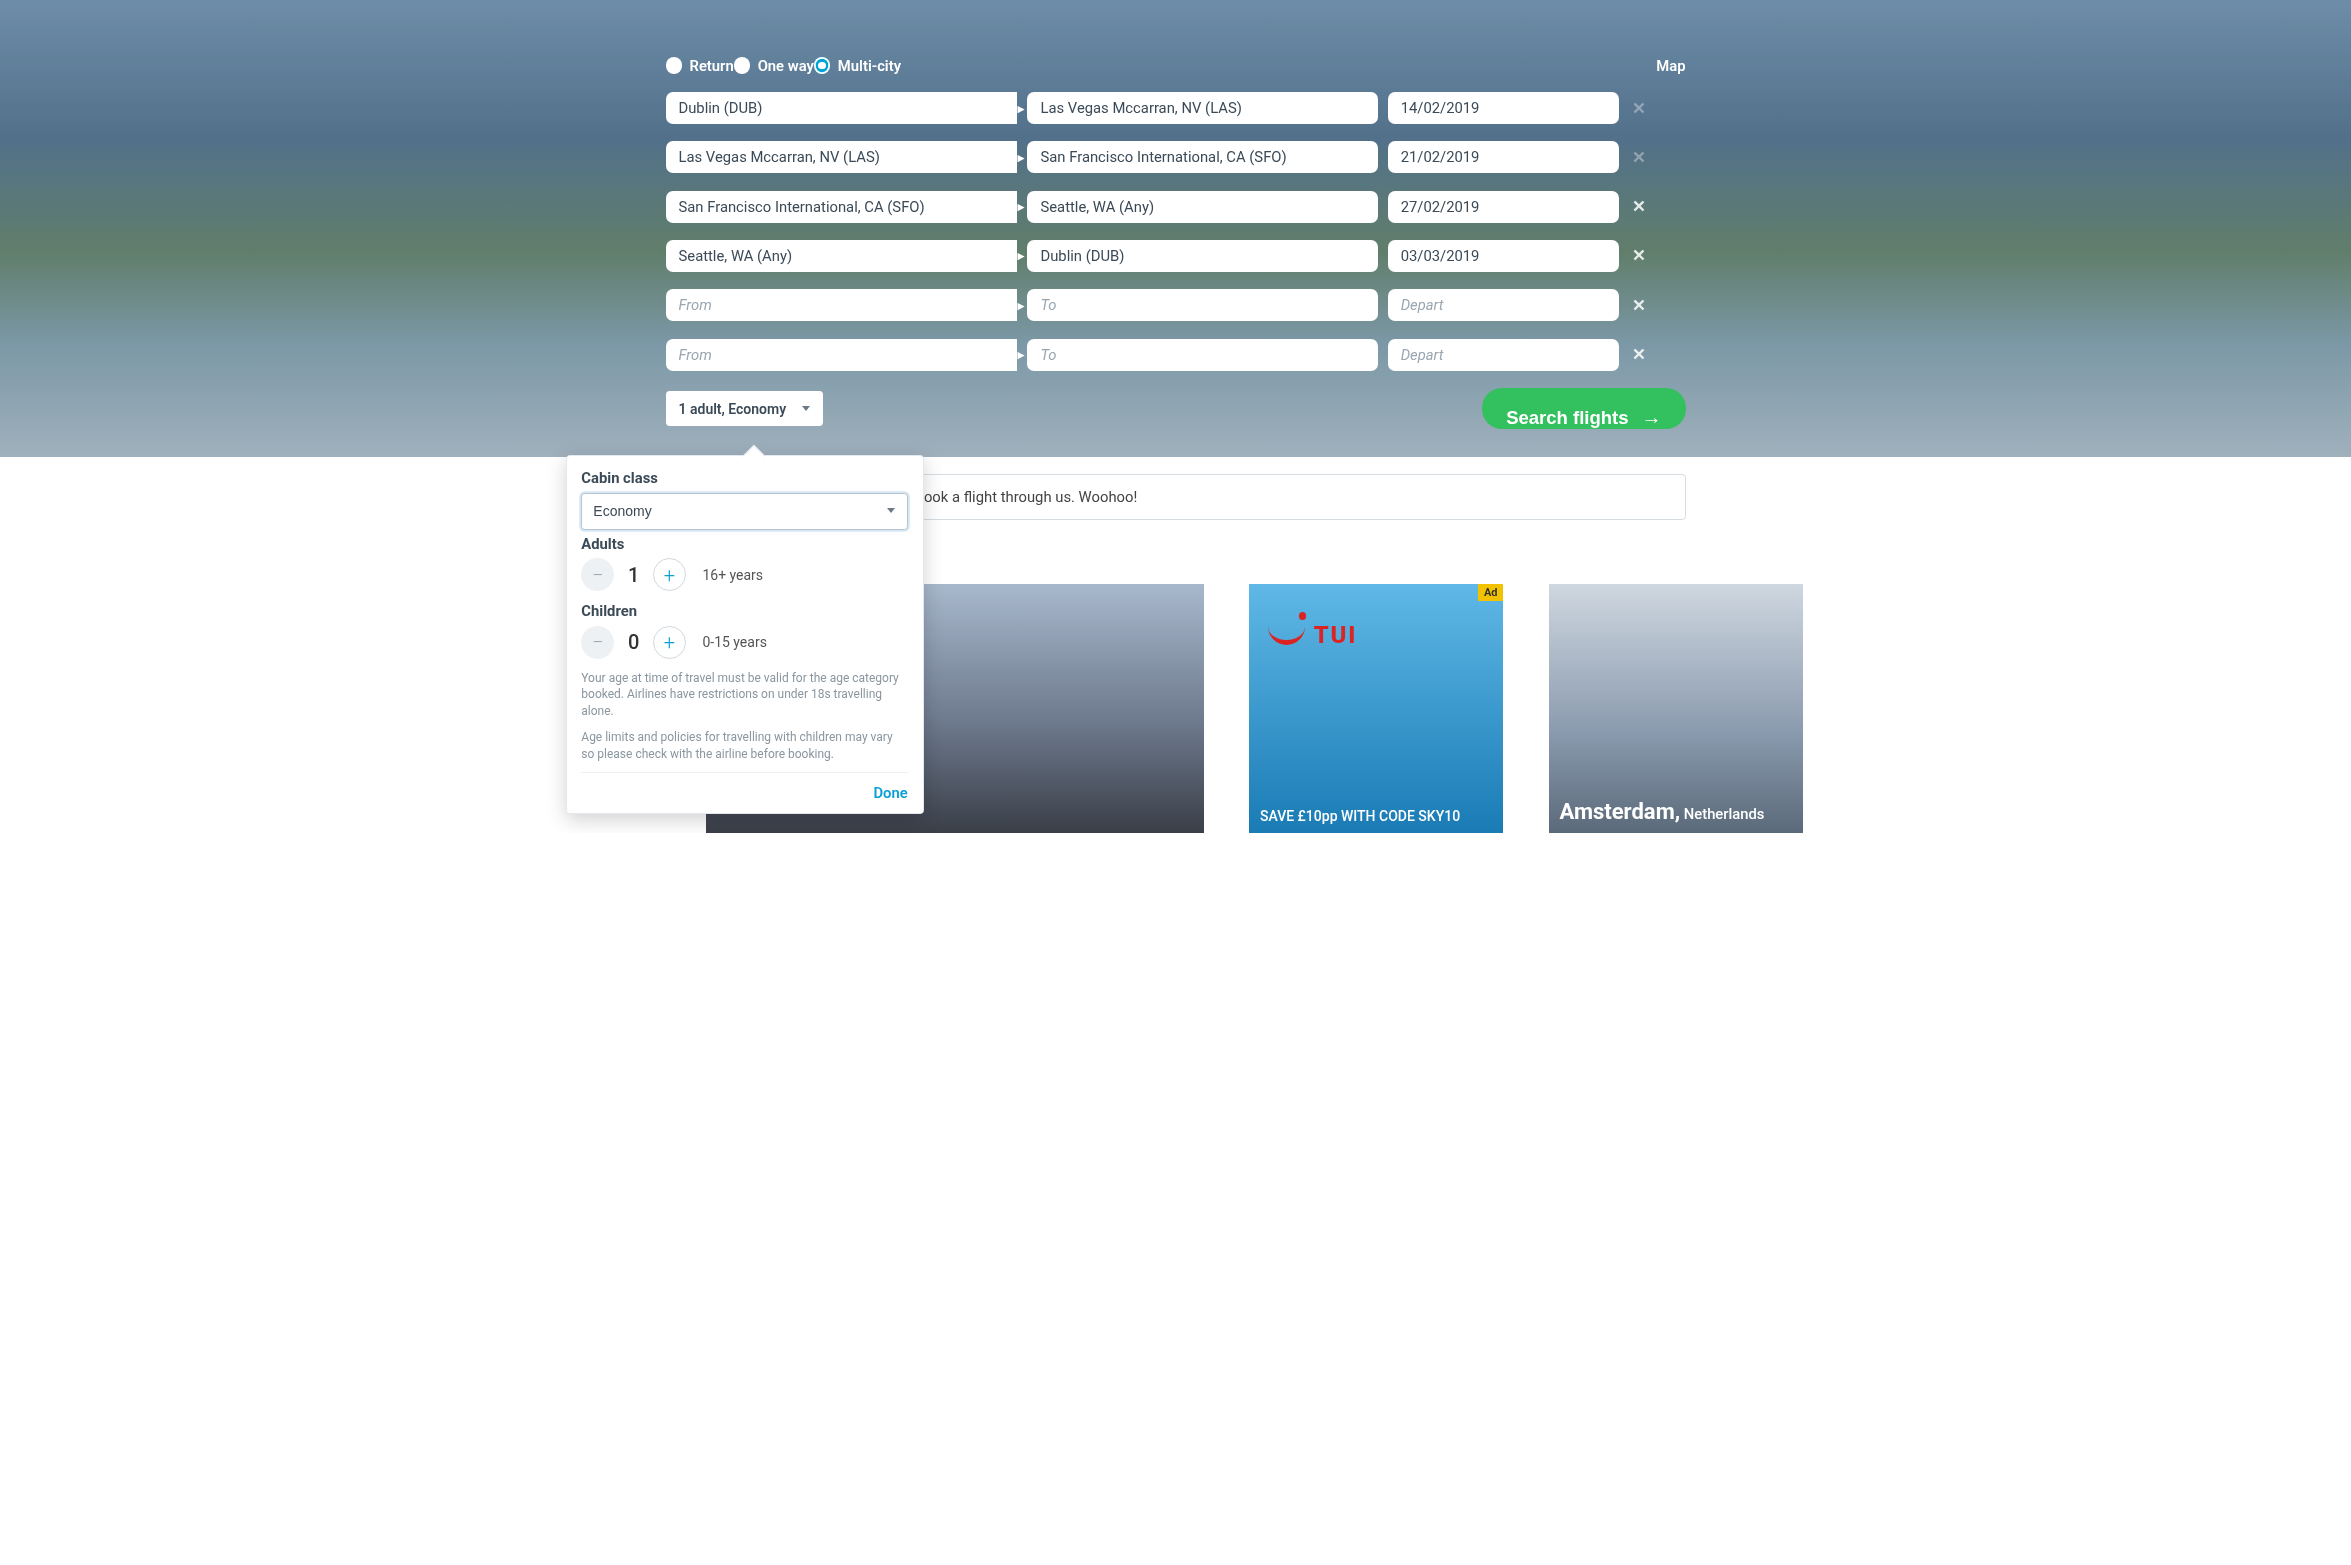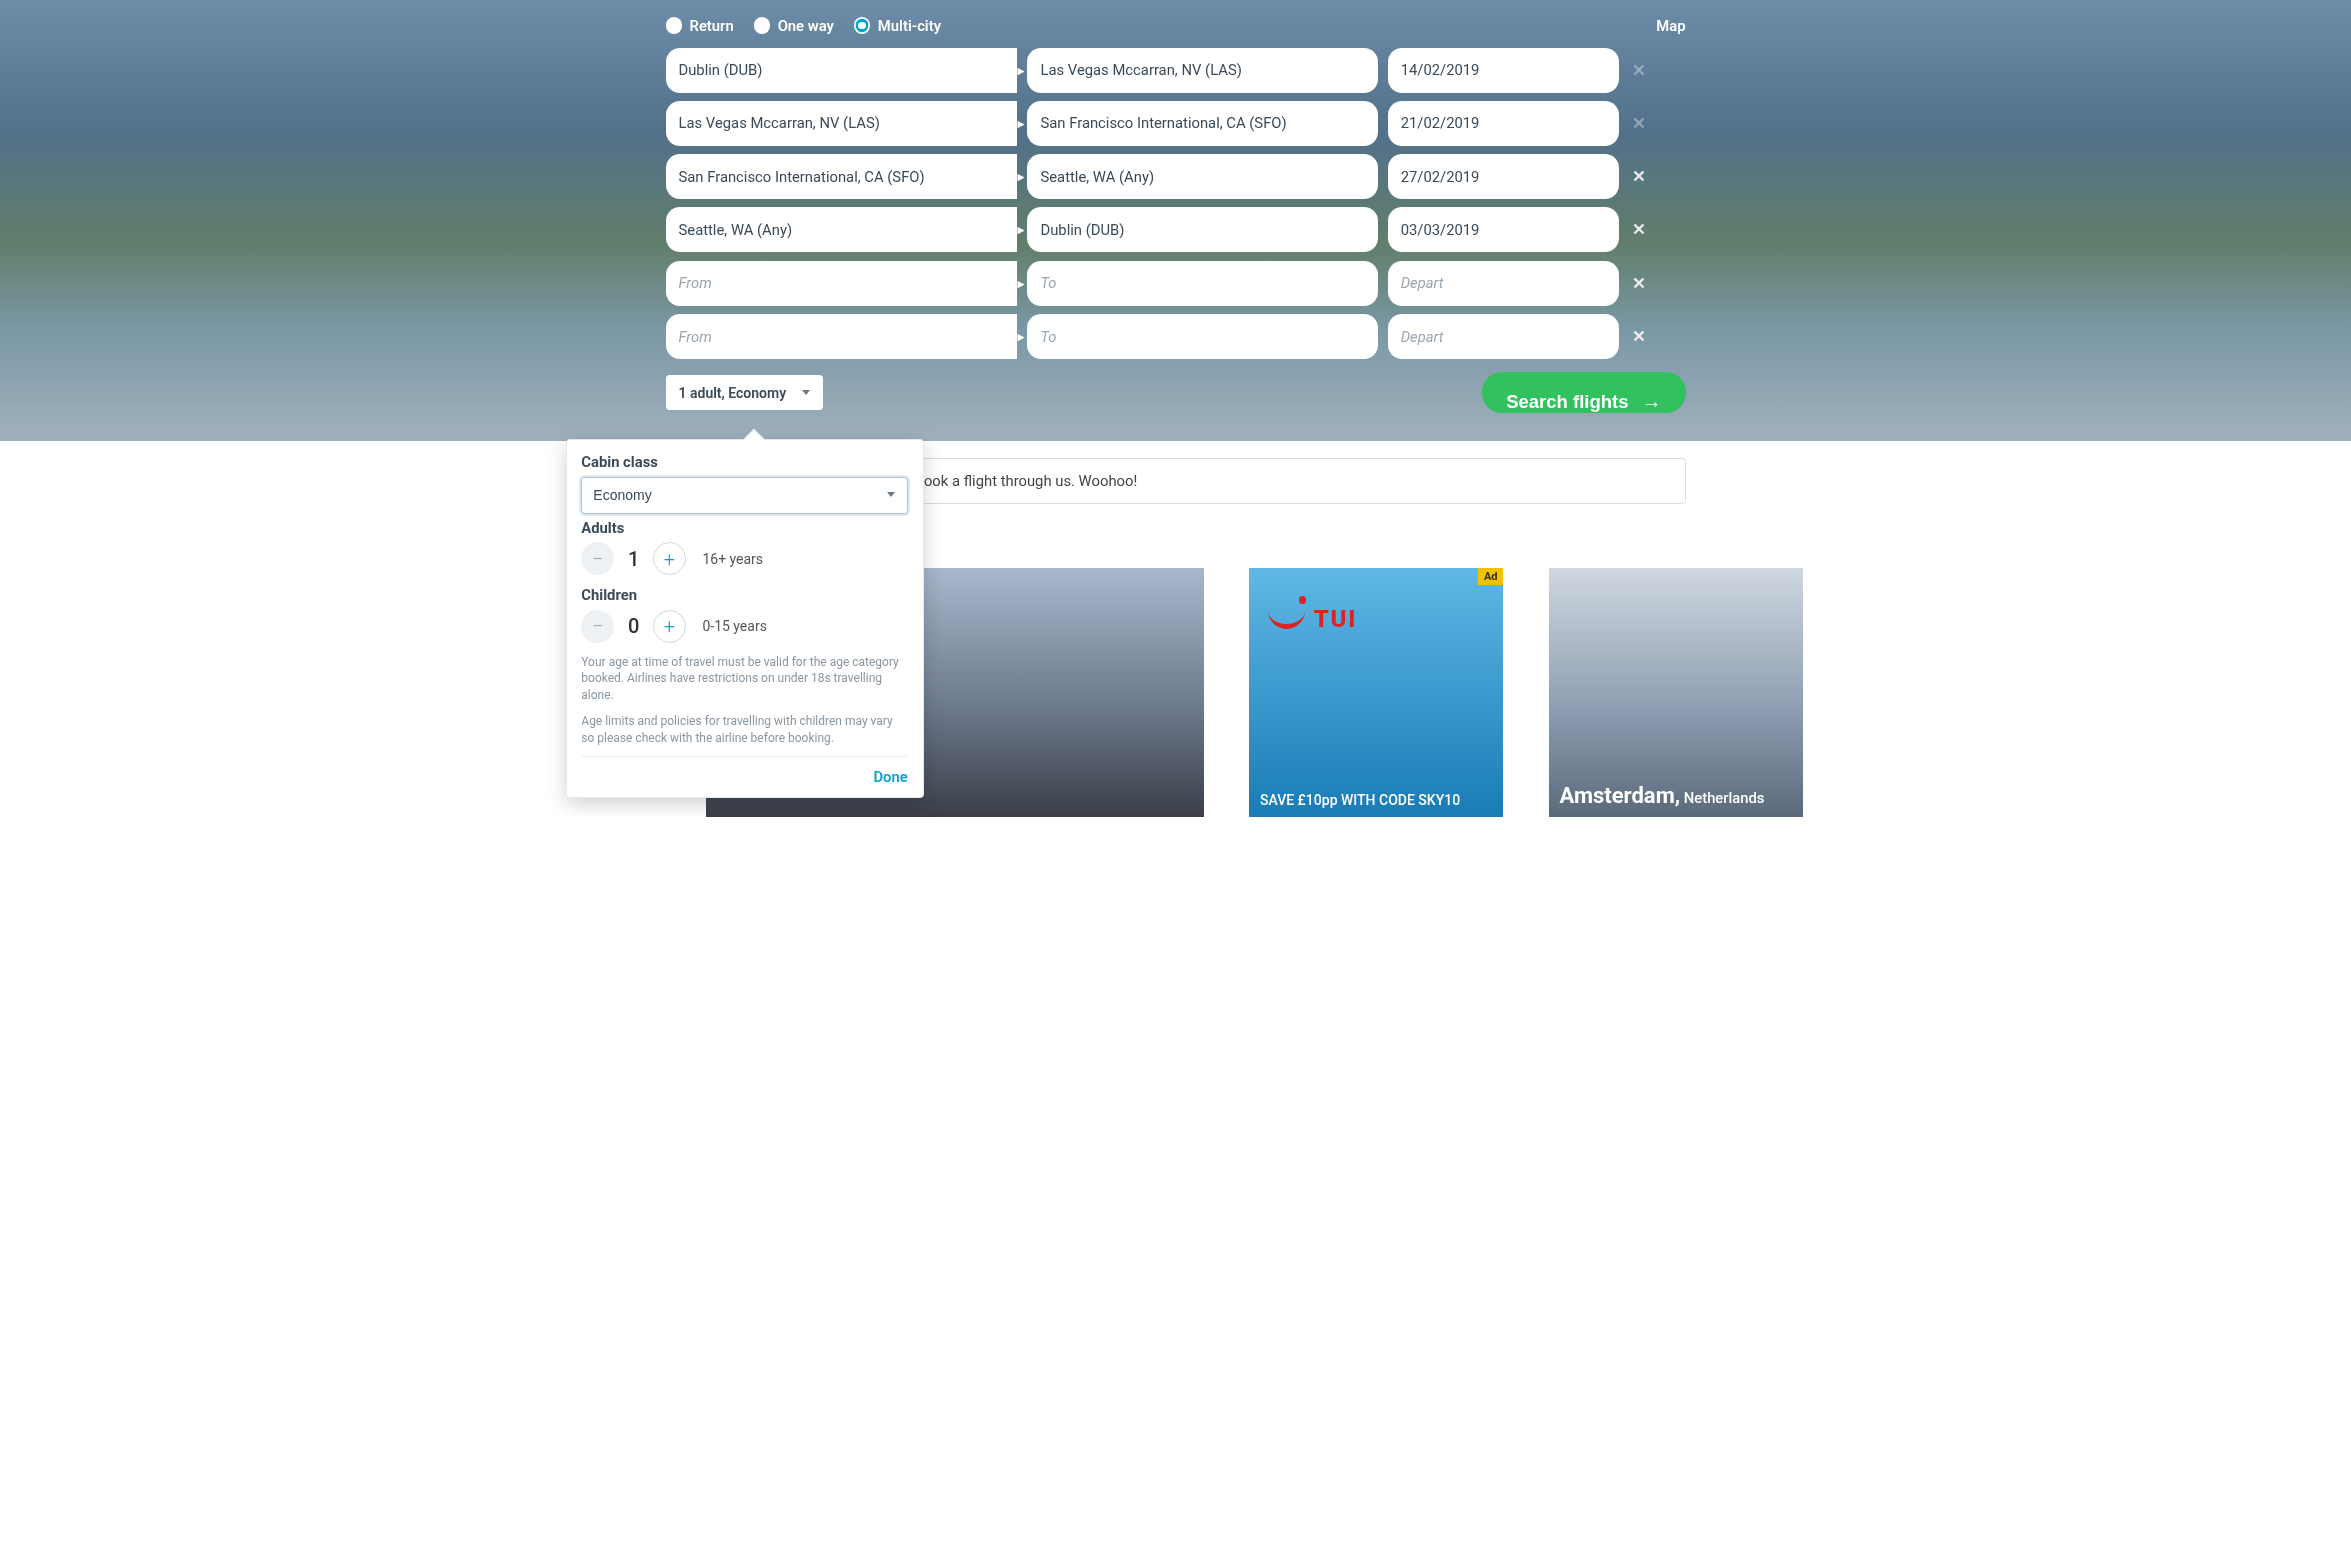--- a/index.html
+++ b/index.html
@@ -11,34 +11,34 @@
   position: relative;
 }
 .hero::before {
   content: "";
   position: absolute;
   inset: 0;
   background: rgba(40,60,80,0.15);
 }
 .content-wrap { max-width: 1020px; margin: 0 auto; position: relative; }
 
-.radio-row { display: flex; gap: 20px; color: #fff; font-size: 14.8px; font-weight: 600; margin-bottom: 13px; }
+.radio-row { display: flex; color: #fff; font-size: 14.8px; font-weight: 600; margin-bottom: 13px; margin-top: 40px; }
 .radio-item { display: flex; align-items: center; gap: 7.4px; cursor: pointer; }
 .radio-outer {
   width: 16.6px; height: 16.6px; border-radius: 50%;
   background: #fff; display: flex; align-items: center; justify-content: center;
 }
 .radio-item.active .radio-outer { box-shadow: inset 0 0 0 1.8px #fff; background: #00a3d6; }
 .radio-inner-active { width: 7.4px; height: 7.4px; border-radius: 50%; background: #fff; }
 .map-link { margin-left: auto; color: #fff; font-weight: 600; font-size: 14.8px; cursor: pointer; }
 
 .legs { display: flex; flex-direction: column; gap: 8.3px; }
 .leg-row { display: flex; align-items: center; }
 .field {
-  background: #fff; border-radius: 14px; height: 45px;
+  background: #fff; border-radius: 7px; height: 32px;
   display: flex; align-items: center; padding: 10px 13px;
   font-size: 14.8px; color: #3b4a57;
 }
 .field.from { width: 351px; border-top-right-radius: 0; border-bottom-right-radius: 0; }
 .swap-caret { width: 9.2px; height: 41px; background: transparent; display:flex; align-items:center; justify-content:center; color:#fff; font-size:9.2px; }
 .swap-caret::before { content: "▶"; }
 .field.to { width: 351px; margin-left: 1.8px; }
 .field.date { width: 231px; margin-left: 9.2px; }
 .remove-x { width: 29.5px; text-align: center; color: #fff; font-size: 16.6px; font-weight: 700; opacity: .85; cursor: pointer; margin-left: 5.5px; }
 .remove-x.dim { opacity: .35; }

